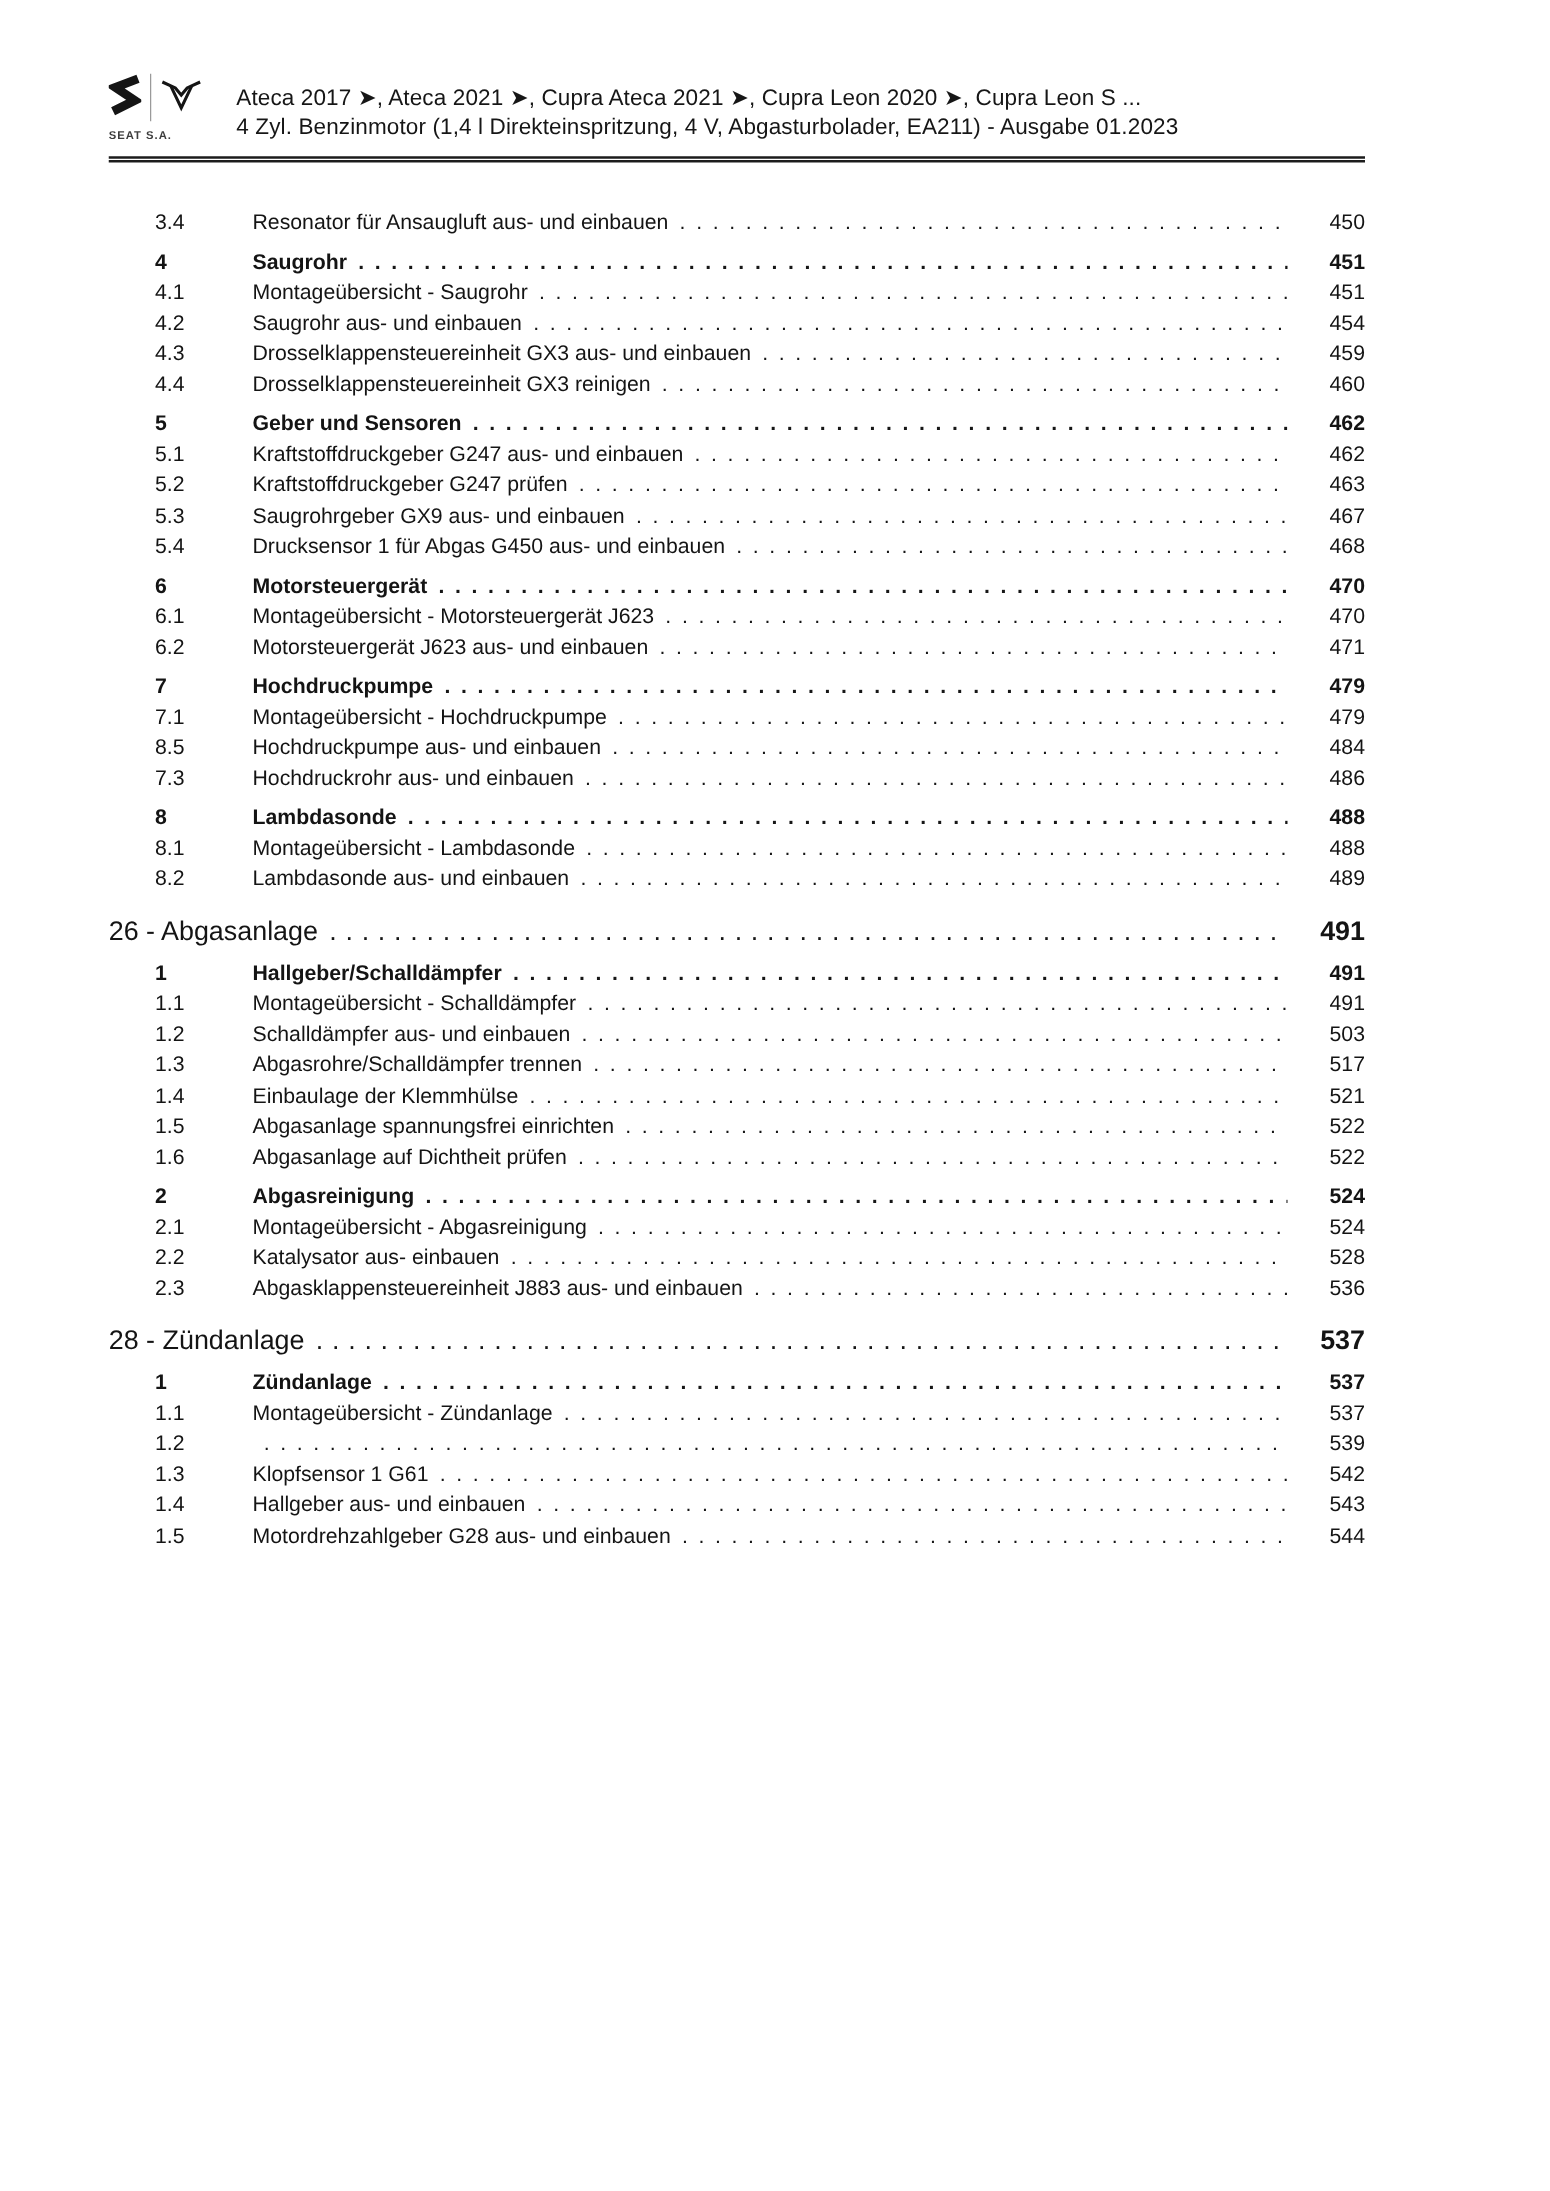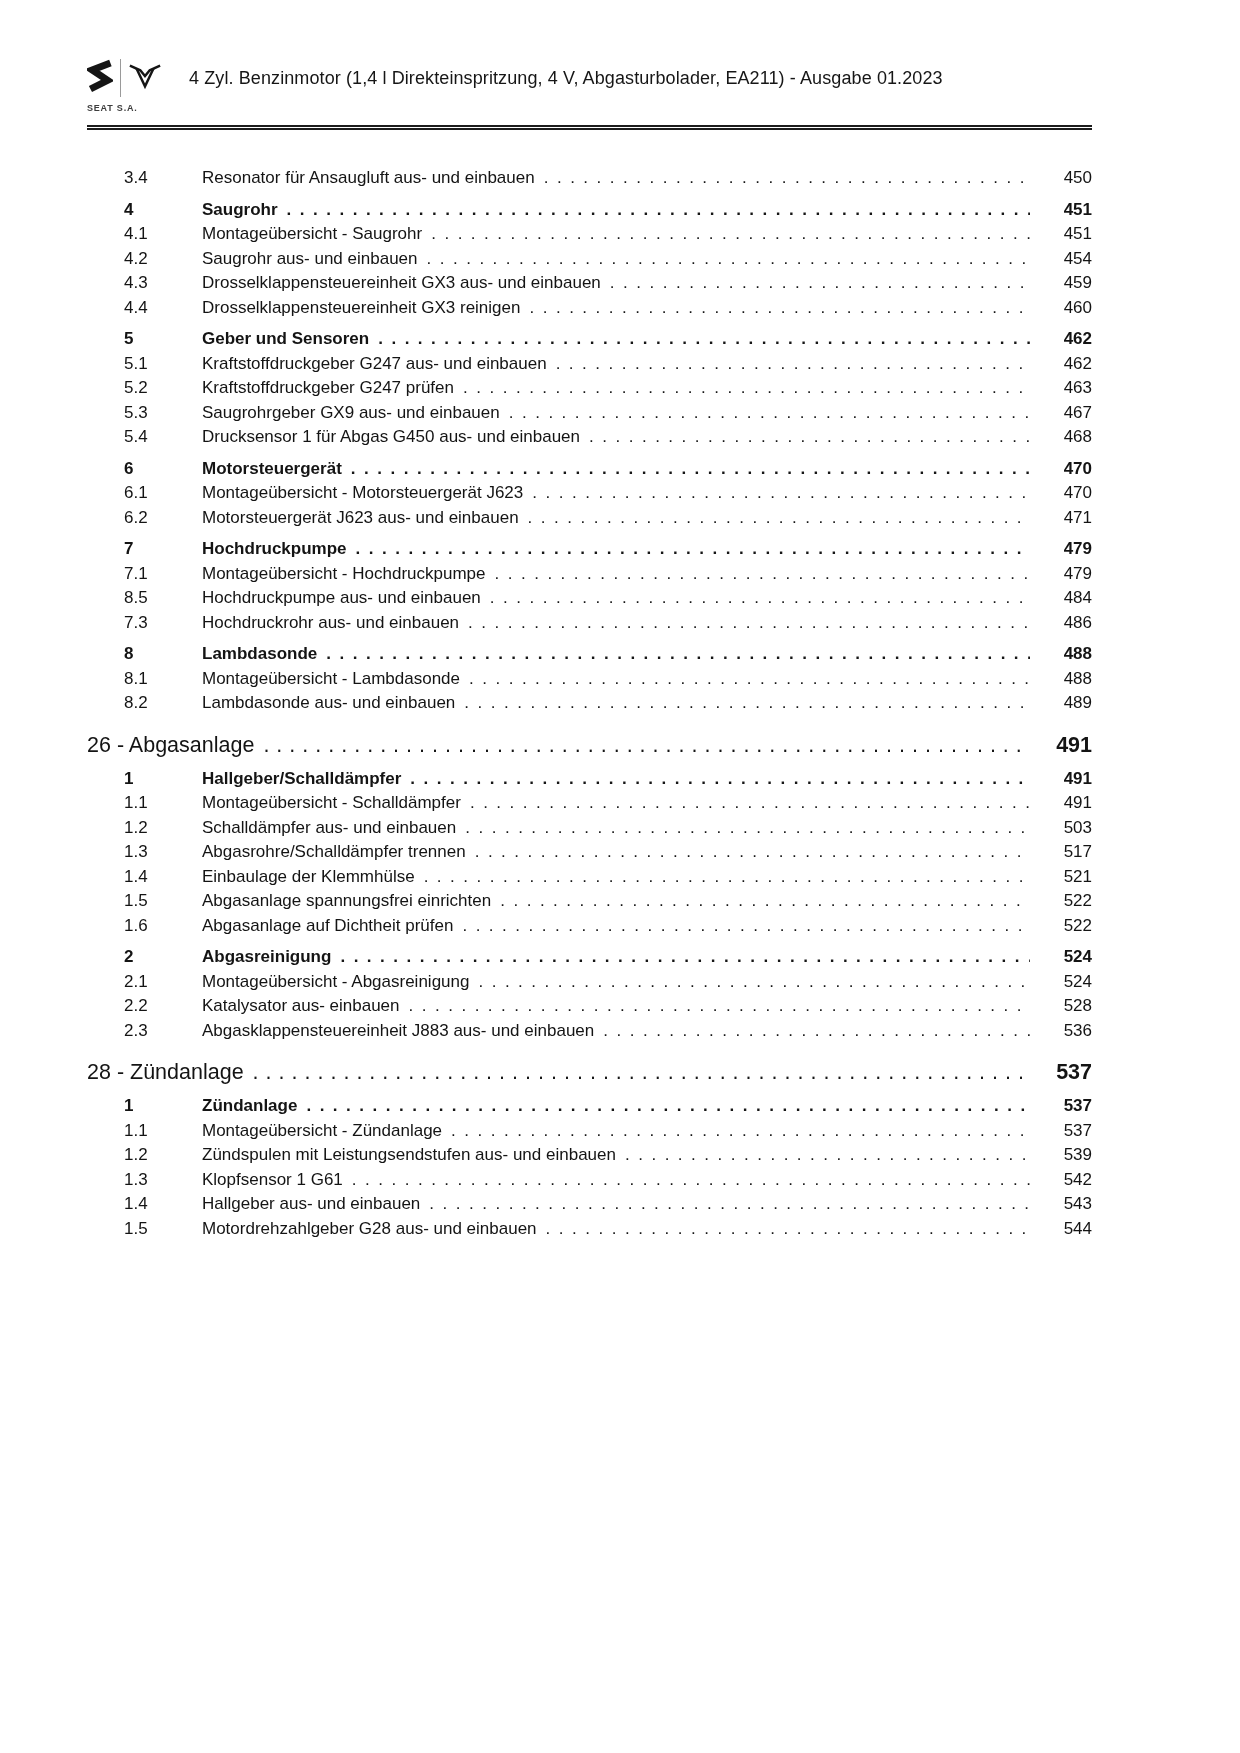--- a/index.html
+++ b/index.html
@@ -159,20 +159,21 @@
         <span>
           <svg width="34" height="28" viewBox="0 0 36 28" aria-hidden="true">
             <path d="M2 3 L13 8 L18 14 L23 8 L34 3" fill="none" stroke="#151515" stroke-width="2.6"></path>
             <path d="M9 6 L18 25 L27 6" fill="none" stroke="#151515" stroke-width="2.6"></path>
           </svg>
         </span>
       </div>
       <div class="brand-name">SEAT S.A.</div>
     </div>
     <div class="header-lines">
+      <div>Ateca 2017 ➤, Ateca 2021 ➤, Cupra Ateca 2021 ➤, Cupra Leon 2020 ➤, Cupra Leon S ...</div>
       <div>4 Zyl. Benzinmotor (1,4 l Direkteinspritzung, 4 V, Abgasturbolader, EA211) - Ausgabe 01.2023</div>
     </div>
   </div>
 
   <div class="rule"></div>
 
   <div class="toc" id="toc-root">
       <div class="toc-row entry-row">
         <span class="num">3.4</span>
         <span class="title">Resonator für Ansaugluft aus- und einbauen</span>
@@ -382,21 +383,20 @@
         <span class="page-num">537</span>
       </div>
       <div class="toc-row entry-row">
         <span class="num">1.1</span>
         <span class="title">Montageübersicht - Zündanlage</span>
         <span class="leader">................................................................................................................................................................</span>
         <span class="page-num">537</span>
       </div>
       <div class="toc-row entry-row">
         <span class="num">1.2</span>
-        <span class="title">Zündspulen mit Leistungsendstufen aus- und einbauen</span>
         <span class="leader">................................................................................................................................................................</span>
         <span class="page-num">539</span>
       </div>
       <div class="toc-row entry-row">
         <span class="num">1.3</span>
         <span class="title">Klopfsensor 1 G61</span>
         <span class="leader">................................................................................................................................................................</span>
         <span class="page-num">542</span>
       </div>
       <div class="toc-row entry-row">

